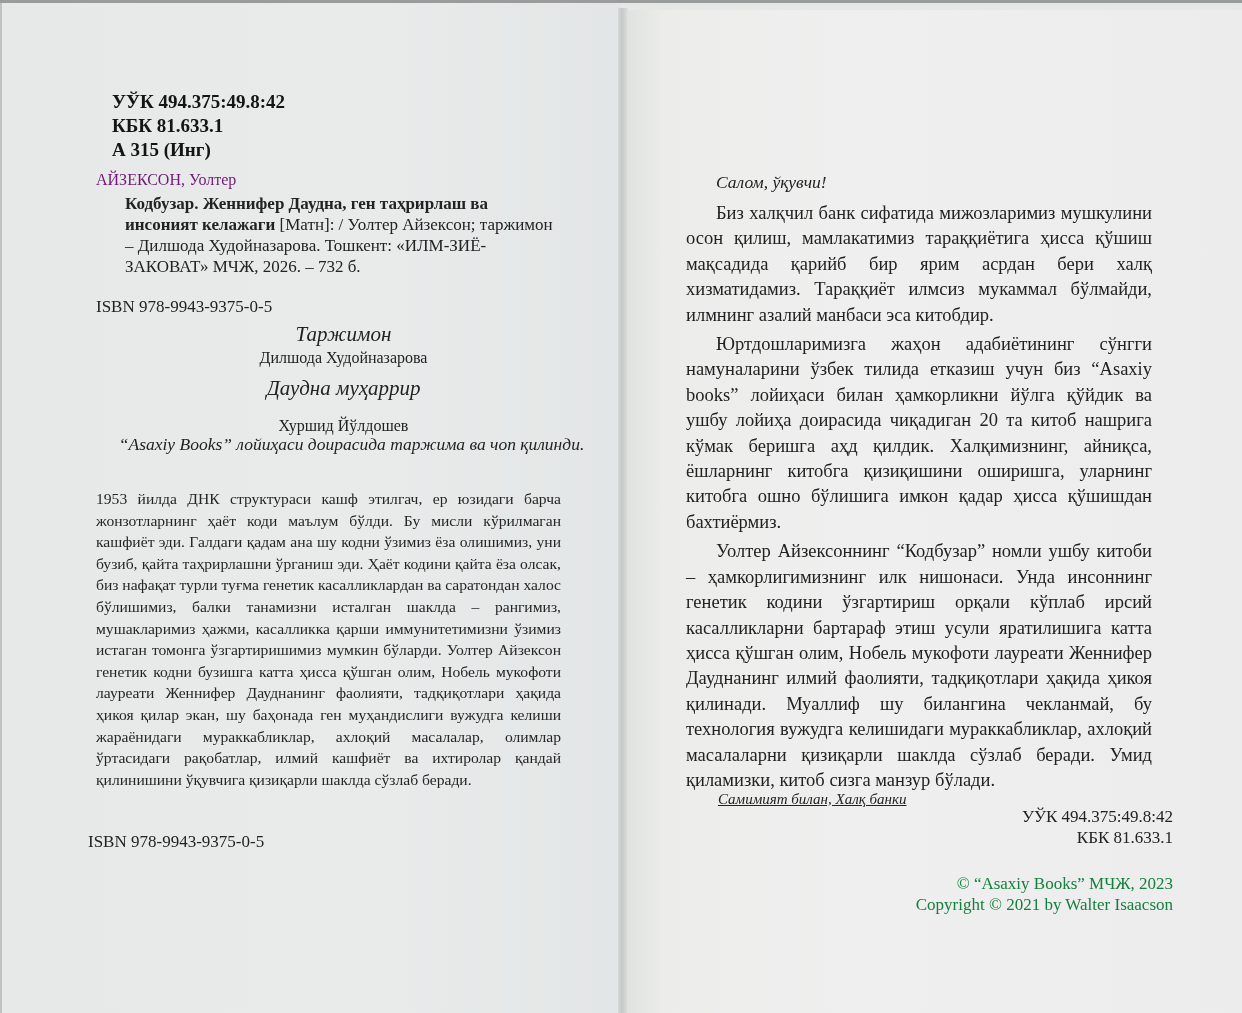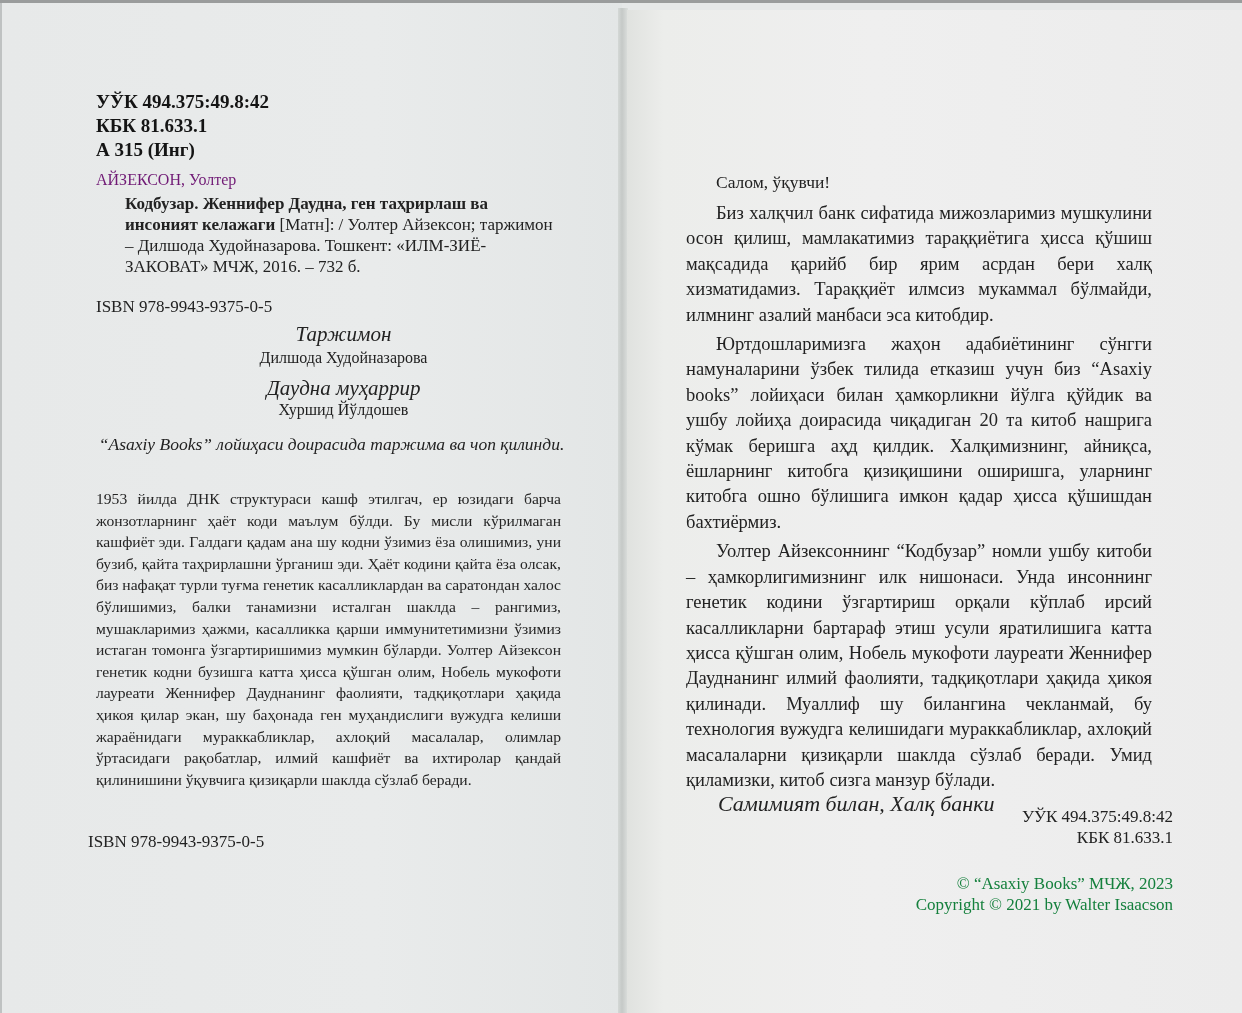--- a/index.html
+++ b/index.html
@@ -50,21 +50,21 @@
       font-family: "Liberation Serif", serif;
       font-size: 17px; top: 297px; color: #222;
     }
     .credits {
       position: absolute; left: 96px; width: 495px; text-align: center;
       font-family: "Liberation Serif", serif; color: #222;
     }
     .credit-role { font-style: italic; font-size: 21px; }
     .credit-name { font-size: 16px; }
     .project-note {
-      position: absolute; left: 84px; width: 495px; text-align: center;
+      position: absolute; left: 104px; width: 495px; text-align: center;
       font-family: "Liberation Serif", serif; font-style: italic;
       font-size: 17.5px; line-height: 25px; top: 432px; color: #222;
     }
     .abstract {
       position: absolute; left: 96px; width: 465px; top: 488px;
       font-family: "Liberation Serif", serif;
       font-size: 15.6px; line-height: 21.6px; color: #252525;
       text-align: justify; hyphens: manual;
     }
     .codes-right {
@@ -76,65 +76,65 @@
       font-family: "Liberation Serif", serif; font-size: 17px; color: #222;
     }
     .copyright {
       position: absolute; right: 69px; top: 873px; text-align: right;
       font-family: "Liberation Serif", serif; font-size: 17px; line-height: 21px; color: #15803d;
     }
 
     
     .greeting {
       position: absolute; left: 716px; top: 172px;
-      font-family: "Liberation Serif", serif; 
+      font-family: "Liberation Serif", serif; font-style: italic;
       font-size: 17.5px; color: #222;
     }
     .letter {
       position: absolute; left: 686px; width: 466px; top: 201px;
       font-family: "Liberation Serif", serif;
       font-size: 18.5px; line-height: 25.4px; color: #222;
       text-align: justify;
     }
     .letter p { margin: 0; text-indent: 30px; }
     .signoff {
       position: absolute; left: 718px; top: 791px;
       font-family: "Liberation Serif", serif; font-style: italic;
-      font-size: 22px; color: #222;
+      font-size: 15px; color: #222; text-decoration: underline;
     }
-    .line { display: block; }
+    .line { display: block; margin-left: 16px; }
   </style>
 </head>
 <body>
 
 <div class="top-edge"></div>
 
 <div class="page-left"></div>
 <div class="gutter"></div>
 <div class="page-right"></div>
 
 <div class="lp cat">
   <span class="line">УЎК 494.375:49.8:42</span>
   <span class="line">КБК 81.633.1</span>
   <span class="line">А 315 (Инг)</span>
 </div>
 
 <div class="lp author">АЙЗЕКСОН, Уолтер</div>
 
-<div class="lp bib"><b>Кодбузар. Женнифер Даудна, ген таҳрирлаш ва инсоният келажаги</b><span> [Матн]: / Уолтер Айзексон; таржимон – Дилшода Худойназарова. Тошкент: «ИЛМ-ЗИЁ-ЗАКОВАТ» МЧЖ, 2016. – 732 б.</span></div>
+<div class="lp bib"><b>Кодбузар. Женнифер Даудна, ген таҳрирлаш ва инсоният келажаги</b><span> [Матн]: / Уолтер Айзексон; таржимон – Дилшода Худойназарова. Тошкент: «ИЛМ-ЗИЁ-ЗАКОВАТ» МЧЖ, 2026. – 732 б.</span></div>
 
 <div class="lp isbn1">ISBN 978-9943-9375-0-5</div>
 
 <div class="credits" style="top:322px;">
   <div class="credit-role">Таржимон</div>
   <div class="credit-name" style="margin-top:2px;">Дилшода Худойназарова</div>
 </div>
 <div class="credits" style="top:376px;">
   <div class="credit-role">Даудна муҳаррир</div>
-  <div class="credit-name" style="margin-top:0;font-family:Liberation Serif, serif;">Хуршид Йўлдошев</div>
+  <div class="credit-name" style="margin-top:16px;font-family:Liberation Serif, serif;">Хуршид Йўлдошев</div>
 </div>
 
 <div class="project-note">“Asaxiy Books” лойиҳаси доирасида таржима ва чоп қилинди.</div>
 
 <div class="abstract">1953 йилда ДНК структураси кашф этилгач, ер юзидаги барча жонзотларнинг ҳаёт коди маълум бўлди. Бу мисли кўрилмаган кашфиёт эди. Галдаги қадам ана шу кодни ўзимиз ёза олишимиз, уни бузиб, қайта таҳрирлашни ўрганиш эди. Ҳаёт кодини қайта ёза олсак, биз нафақат турли туғма генетик касалликлардан ва саратондан халос бўлишимиз, балки танамизни исталган шаклда – рангимиз, мушакларимиз ҳажми, касалликка қарши иммунитетимизни ўзимиз истаган томонга ўзгартиришимиз мумкин бўларди. Уолтер Айзексон генетик кодни бузишга катта ҳисса қўшган олим, Нобель мукофоти лауреати Женнифер Дауднанинг фаолияти, тадқиқотлари ҳақида ҳикоя қилар экан, шу баҳонада ген муҳандислиги вужудга келиши жараёнидаги мураккабликлар, ахлоқий масалалар, олимлар ўртасидаги рақобатлар, илмий кашфиёт ва ихтиролар қандай қилинишини ўқувчига қизиқарли шаклда сўзлаб беради.</div>
 
 <div class="codes-right">
   <span class="line">УЎК 494.375:49.8:42</span>
   <span class="line">КБК 81.633.1</span>
 </div>

